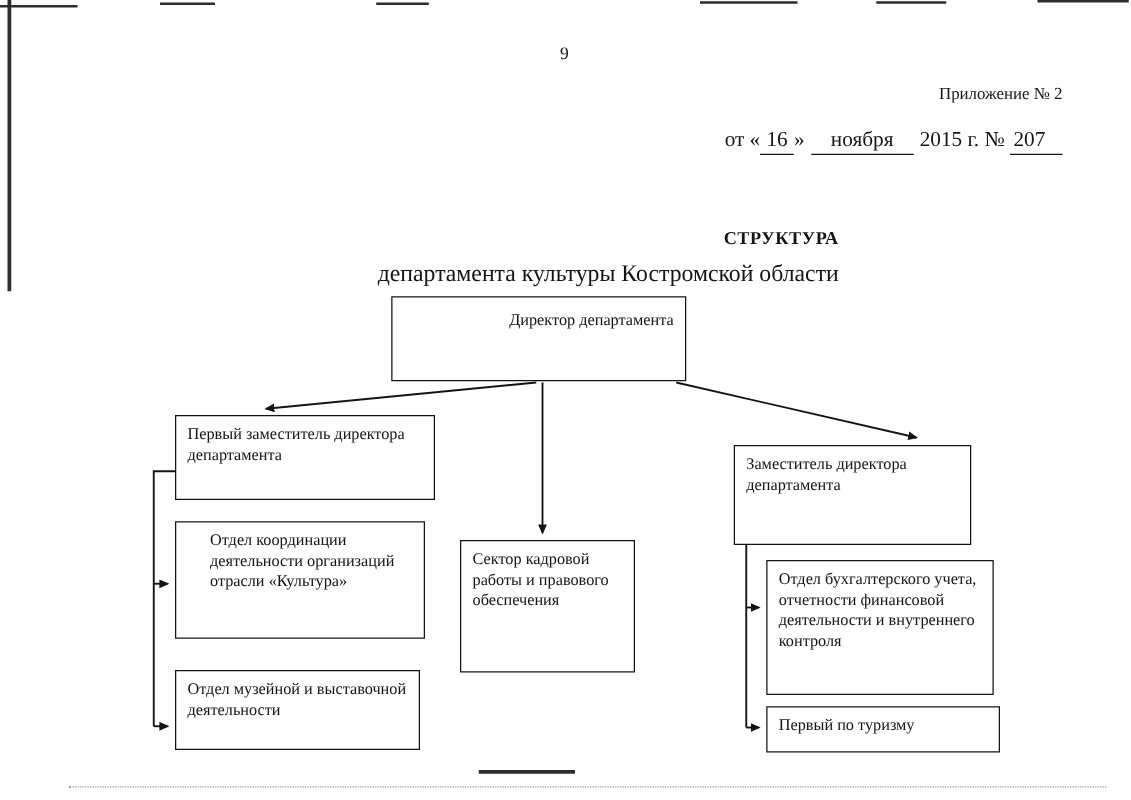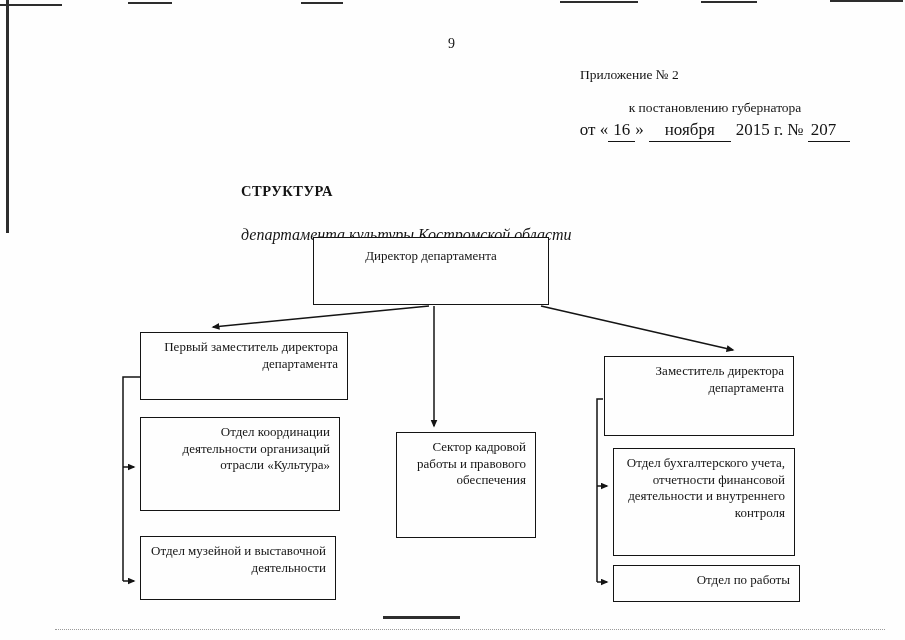--- a/index.html
+++ b/index.html
@@ -2,40 +2,40 @@
 <html><head>
 <meta charset="utf-8">
 <style>
   html,body { margin:0; padding:0; background:#ffffff; }
   .page {
     position:relative; width:905px; height:640px; background:#fefefe;
     font-family:"Liberation Serif", serif; color:#141414; overflow:hidden;
   }
   .txt { position:absolute; }
   .page-number { left:448px; top:36px; font-size:14px; }
-  .appendix { left:580px; top:67px; width:270px; text-align:left; font-size:13.5px; }
+  .appendix { left:580px; top:67px; width:270px; text-align:right; font-size:13.5px; }
   .addressee { left:575px; top:99px; width:280px; text-align:center; font-size:13.5px; line-height:1.3; }
   .date-line { margin-top:2px; white-space:nowrap; font-size:17px; }
   .u { border-bottom:1px solid #141414; display:inline-block; }
   .u-day { padding:0 5px; }
   .u-month { padding:0 16px; margin:0 5px; }
   .u-num { padding:0 14px 0 3px; margin-left:4px; }
-  .title-block { left:241px; top:181px; width:400px; text-align:left; line-height:1.5; }
+  .title-block { left:271px; top:181px; width:400px; text-align:right; line-height:1.5; }
   .title-main { font-weight:bold; font-size:14.5px; letter-spacing:0.5px; }
-  .title-sub { font-size:16px; margin-top:20px;font-style:italic; }
+  .title-sub { font-size:19px; margin-top:3px; }
   .box {
     position:absolute; border:1.6px solid #141414; background:#fefefe;
-    box-sizing:border-box; font-size:13px; line-height:1.28; padding:6px 9px;text-align:right;
+    box-sizing:border-box; font-size:13px; line-height:1.28; padding:6px 9px;
   }
-  .box-director { left:313px; top:237px; width:236px; height:68px; text-align:center; padding-top:10px; }
+  .box-director { left:313px; top:237px; width:236px; height:68px; text-align:right; padding-top:10px; }
   .box-first-deputy { left:140px; top:332px; width:208px; height:68px; }
   .box-coordination { left:140px; top:417px; width:200px; height:94px;padding-left:27px; }
   .box-museum { left:140px; top:536px; width:196px; height:64px; }
-  .box-hr { left:396px; top:432px; width:140px; height:106px; }
-  .box-deputy { left:604px; top:356px; width:190px; height:80px; }
+  .box-hr { left:368px; top:432px; width:140px; height:106px; }
+  .box-deputy { left:587px; top:356px; width:190px; height:80px; }
   .box-accounting { left:613px; top:448px; width:182px; height:108px; }
   .box-tourism { left:613px; top:565px; width:187px; height:37px; }
   .connectors { position:absolute; left:0; top:0; width:905px; height:640px; pointer-events:none; }
   .artifact { position:absolute; background:#2d2d2d; }
   .a-topleft { left:0; top:4px; width:62px; height:2px; }
   .a-dash1 { left:128px; top:2px; width:44px; height:2px; }
   .a-dash2 { left:301px; top:2px; width:42px; height:2px; }
   .a-dash3 { left:560px; top:1px; width:78px; height:2px; }
   .a-dash4 { left:701px; top:1px; width:56px; height:2px; }
   .a-dash5 { left:830px; top:0; width:73px; height:2px; }
@@ -56,21 +56,20 @@
   <div class="artifact a-dash4"></div>
   <div class="artifact a-dash5"></div>
   <div class="artifact a-leftbar"></div>
   <div class="artifact a-bottomline"></div>
   <div class="a-bottomdots"></div>
 
   <div class="txt page-number">9</div>
   <div class="txt appendix">Приложение № 2</div>
 
   <div class="txt addressee">
-    <div>к постановлению губернатора</div>
     <div class="date-line"><span>от «</span><span class="u u-day">16</span><span>»</span><span class="u u-month">ноября</span><span>2015 г. №</span><span class="u u-num">207</span></div>
   </div>
 
   <div class="txt title-block">
     <div class="title-main">СТРУКТУРА</div>
     <div class="title-sub">департамента культуры Костромской области</div>
   </div>
 
   <svg class="connectors" viewBox="0 0 905 640" xmlns="http://www.w3.org/2000/svg">
     <defs>
@@ -91,15 +90,15 @@
     </g>
   </svg>
 
   <div class="box box-director">Директор департамента</div>
   <div class="box box-first-deputy">Первый заместитель директора департамента</div>
   <div class="box box-coordination">Отдел координации деятельности организаций отрасли «Культура»</div>
   <div class="box box-museum">Отдел музейной и выставочной деятельности</div>
   <div class="box box-hr">Сектор кадровой работы и правового обеспечения</div>
   <div class="box box-deputy">Заместитель директора департамента</div>
   <div class="box box-accounting">Отдел бухгалтерского учета, отчетности финансовой деятельности и внутреннего контроля</div>
-  <div class="box box-tourism">Отдел по работы</div>
+  <div class="box box-tourism">Первый по туризму</div>
 
 </div>
 
 </body></html>

